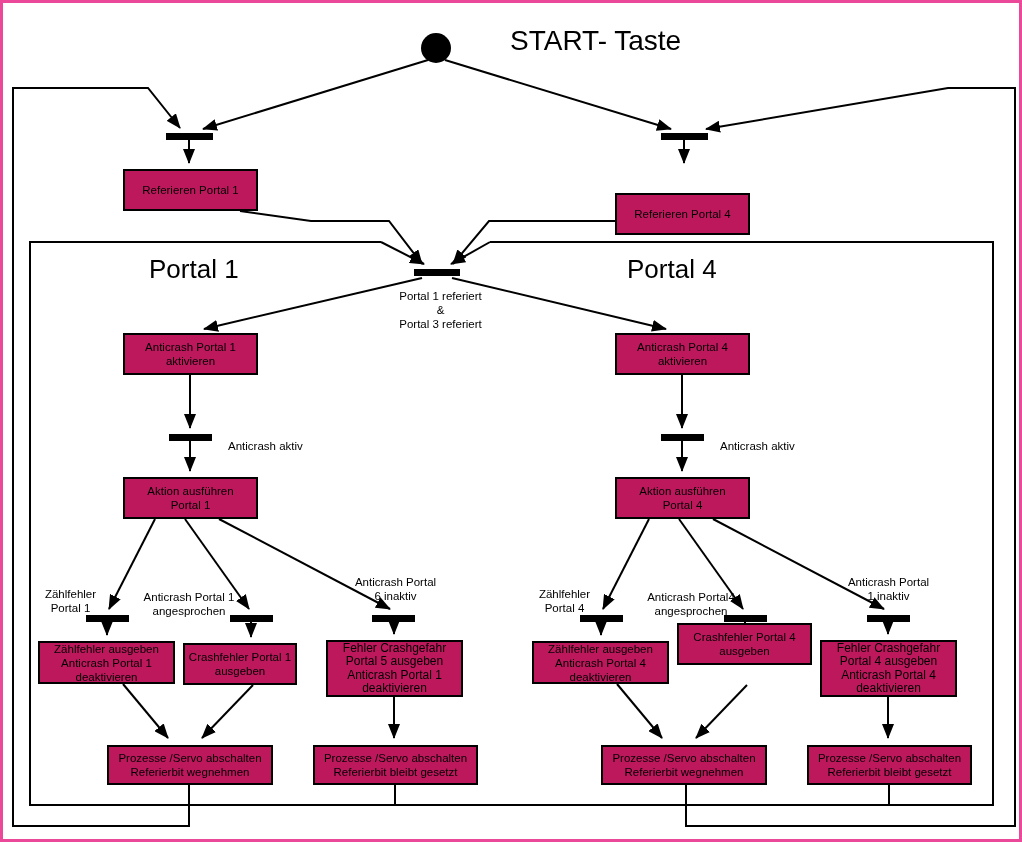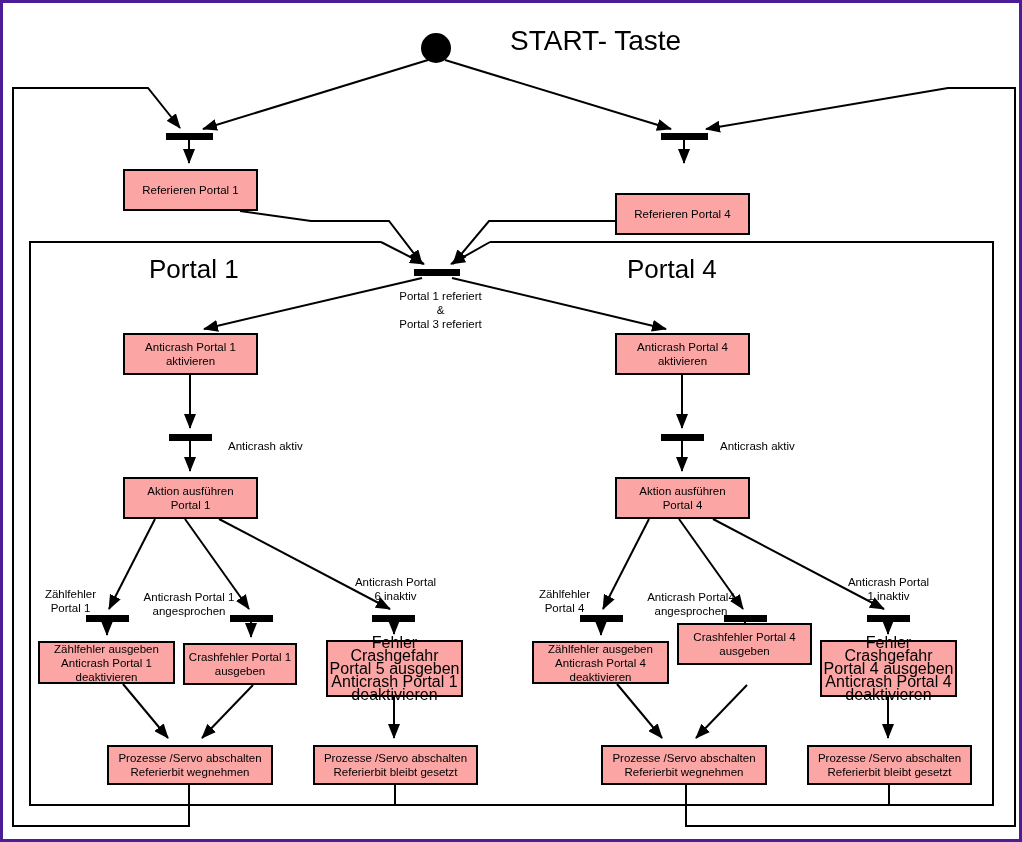--- a/index.html
+++ b/index.html
@@ -1,38 +1,38 @@
 <!DOCTYPE html>
 <html><head>
 <meta charset="utf-8">
 <style>
   html,body{margin:0;padding:0;background:#e8e8e8;}
   #stage{
     position:relative;
     width:1022px;height:842px;
     background:#ffffff;
-    border:3px solid #4c1d95;
+    border:3px solid #ec4899;
     box-sizing:border-box;
     font-family:"Liberation Sans", sans-serif;
     color:#000;
     overflow:hidden;
   }
   #wires{position:absolute;left:0;top:0;width:1022px;height:842px;}
   .box{
     position:absolute;
     border:2px solid #000;
-    background:#fca5a5;
+    background:#be185d;
     display:flex;flex-direction:column;
     align-items:center;justify-content:center;
     text-align:center;
     font-size:11.5px;line-height:14px;
     box-sizing:border-box;
     z-index:2;
   }
-  .box.small{font-size:16px;line-height:13px;}
+  .box.small{font-size:12px;line-height:13px;justify-content:space-between;}
   .lbl{
     position:absolute;
     text-align:center;
     font-size:11.5px;line-height:14px;
     z-index:2;
     white-space:nowrap;
   }
   .lbl.left-align{text-align:left;}
   .heading{
     position:absolute;

